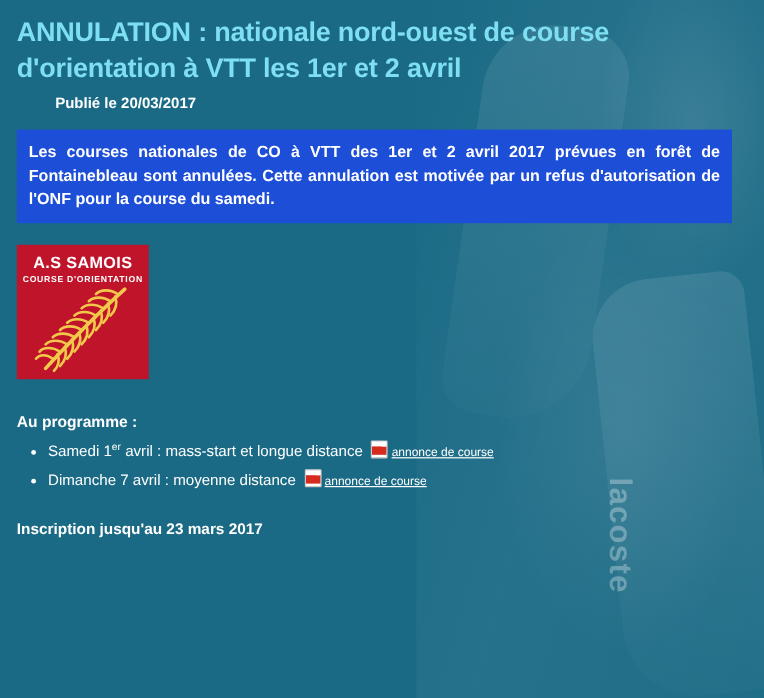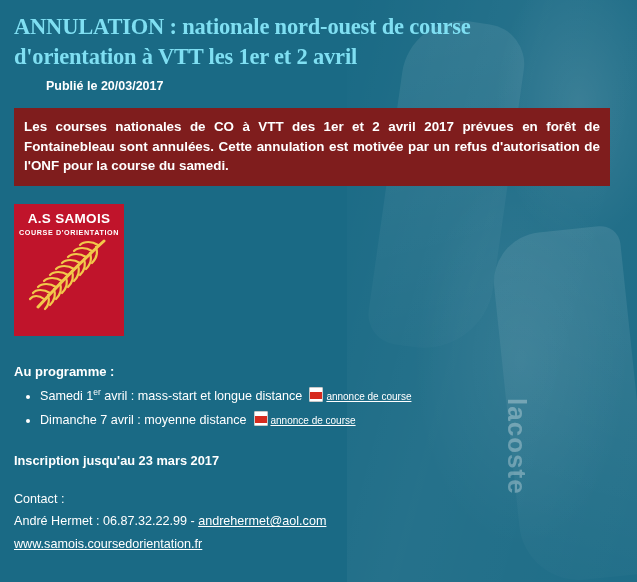--- a/index.html
+++ b/index.html
@@ -72,51 +72,50 @@
   }
 
   h1.title {
     margin: 0;
     font-size: 22.5px;
     line-height: 1.32;
     font-weight: bold;
     color: #7fdff2;
     letter-spacing: -0.2px;
     max-width: 560px;
-    font-family: Liberation Serif, serif;
   }
 
   .published {
     margin-top: 8px;
     margin-bottom: 0;
     font-size: 12.5px;
     font-weight: bold;
     color: #ffffff;
     padding-left: 32px;
   }
 
   .alert {
     margin-top: 15px;
-    background: #7f1d1d;
+    background: #1d4ed8;
     color: #ffffff;
     font-weight: bold;
     font-size: 13.4px;
     line-height: 1.45;
     padding: 9px 10px 10px 10px;
     text-align: justify;
     box-sizing: border-box;
     width: 596px;
   }
 
   .logo-row {
     margin-top: 18px;
   }
   .logo {
     width: 110px;
-    height: 132px;
+    height: 112px;
     background: #c0142b;
     position: relative;
     box-sizing: border-box;
     overflow: hidden;
   }
   .logo .l1 {
     position: absolute;
     top: 7px;
     left: 0;
     width: 100%;
@@ -285,19 +284,14 @@
     <li>
       <span>Samedi 1</span><sup>er</sup><span> avril : mass-start et longue distance</span><span class="pdf-icon"></span><a href="#" class="pdf-link">annonce de course</a>
     </li>
     <li>
       <span>Dimanche 7 avril : moyenne distance</span><sup></sup><span></span><span class="pdf-icon"></span><a href="#" class="pdf-link">annonce de course</a>
     </li>
   </ul>
 
   <div class="inscription">Inscription jusqu'au 23 mars 2017</div>
 
-  <div class="contact-block">
-    <div>Contact :</div>
-    <div><span>André Hermet : 06.87.32.22.99 - </span><a href="#">andrehermet@aol.com</a></div>
-    <div><a href="#">www.samois.coursedorientation.fr</a></div>
-  </div>
 
 </div>
 
 </body></html>

